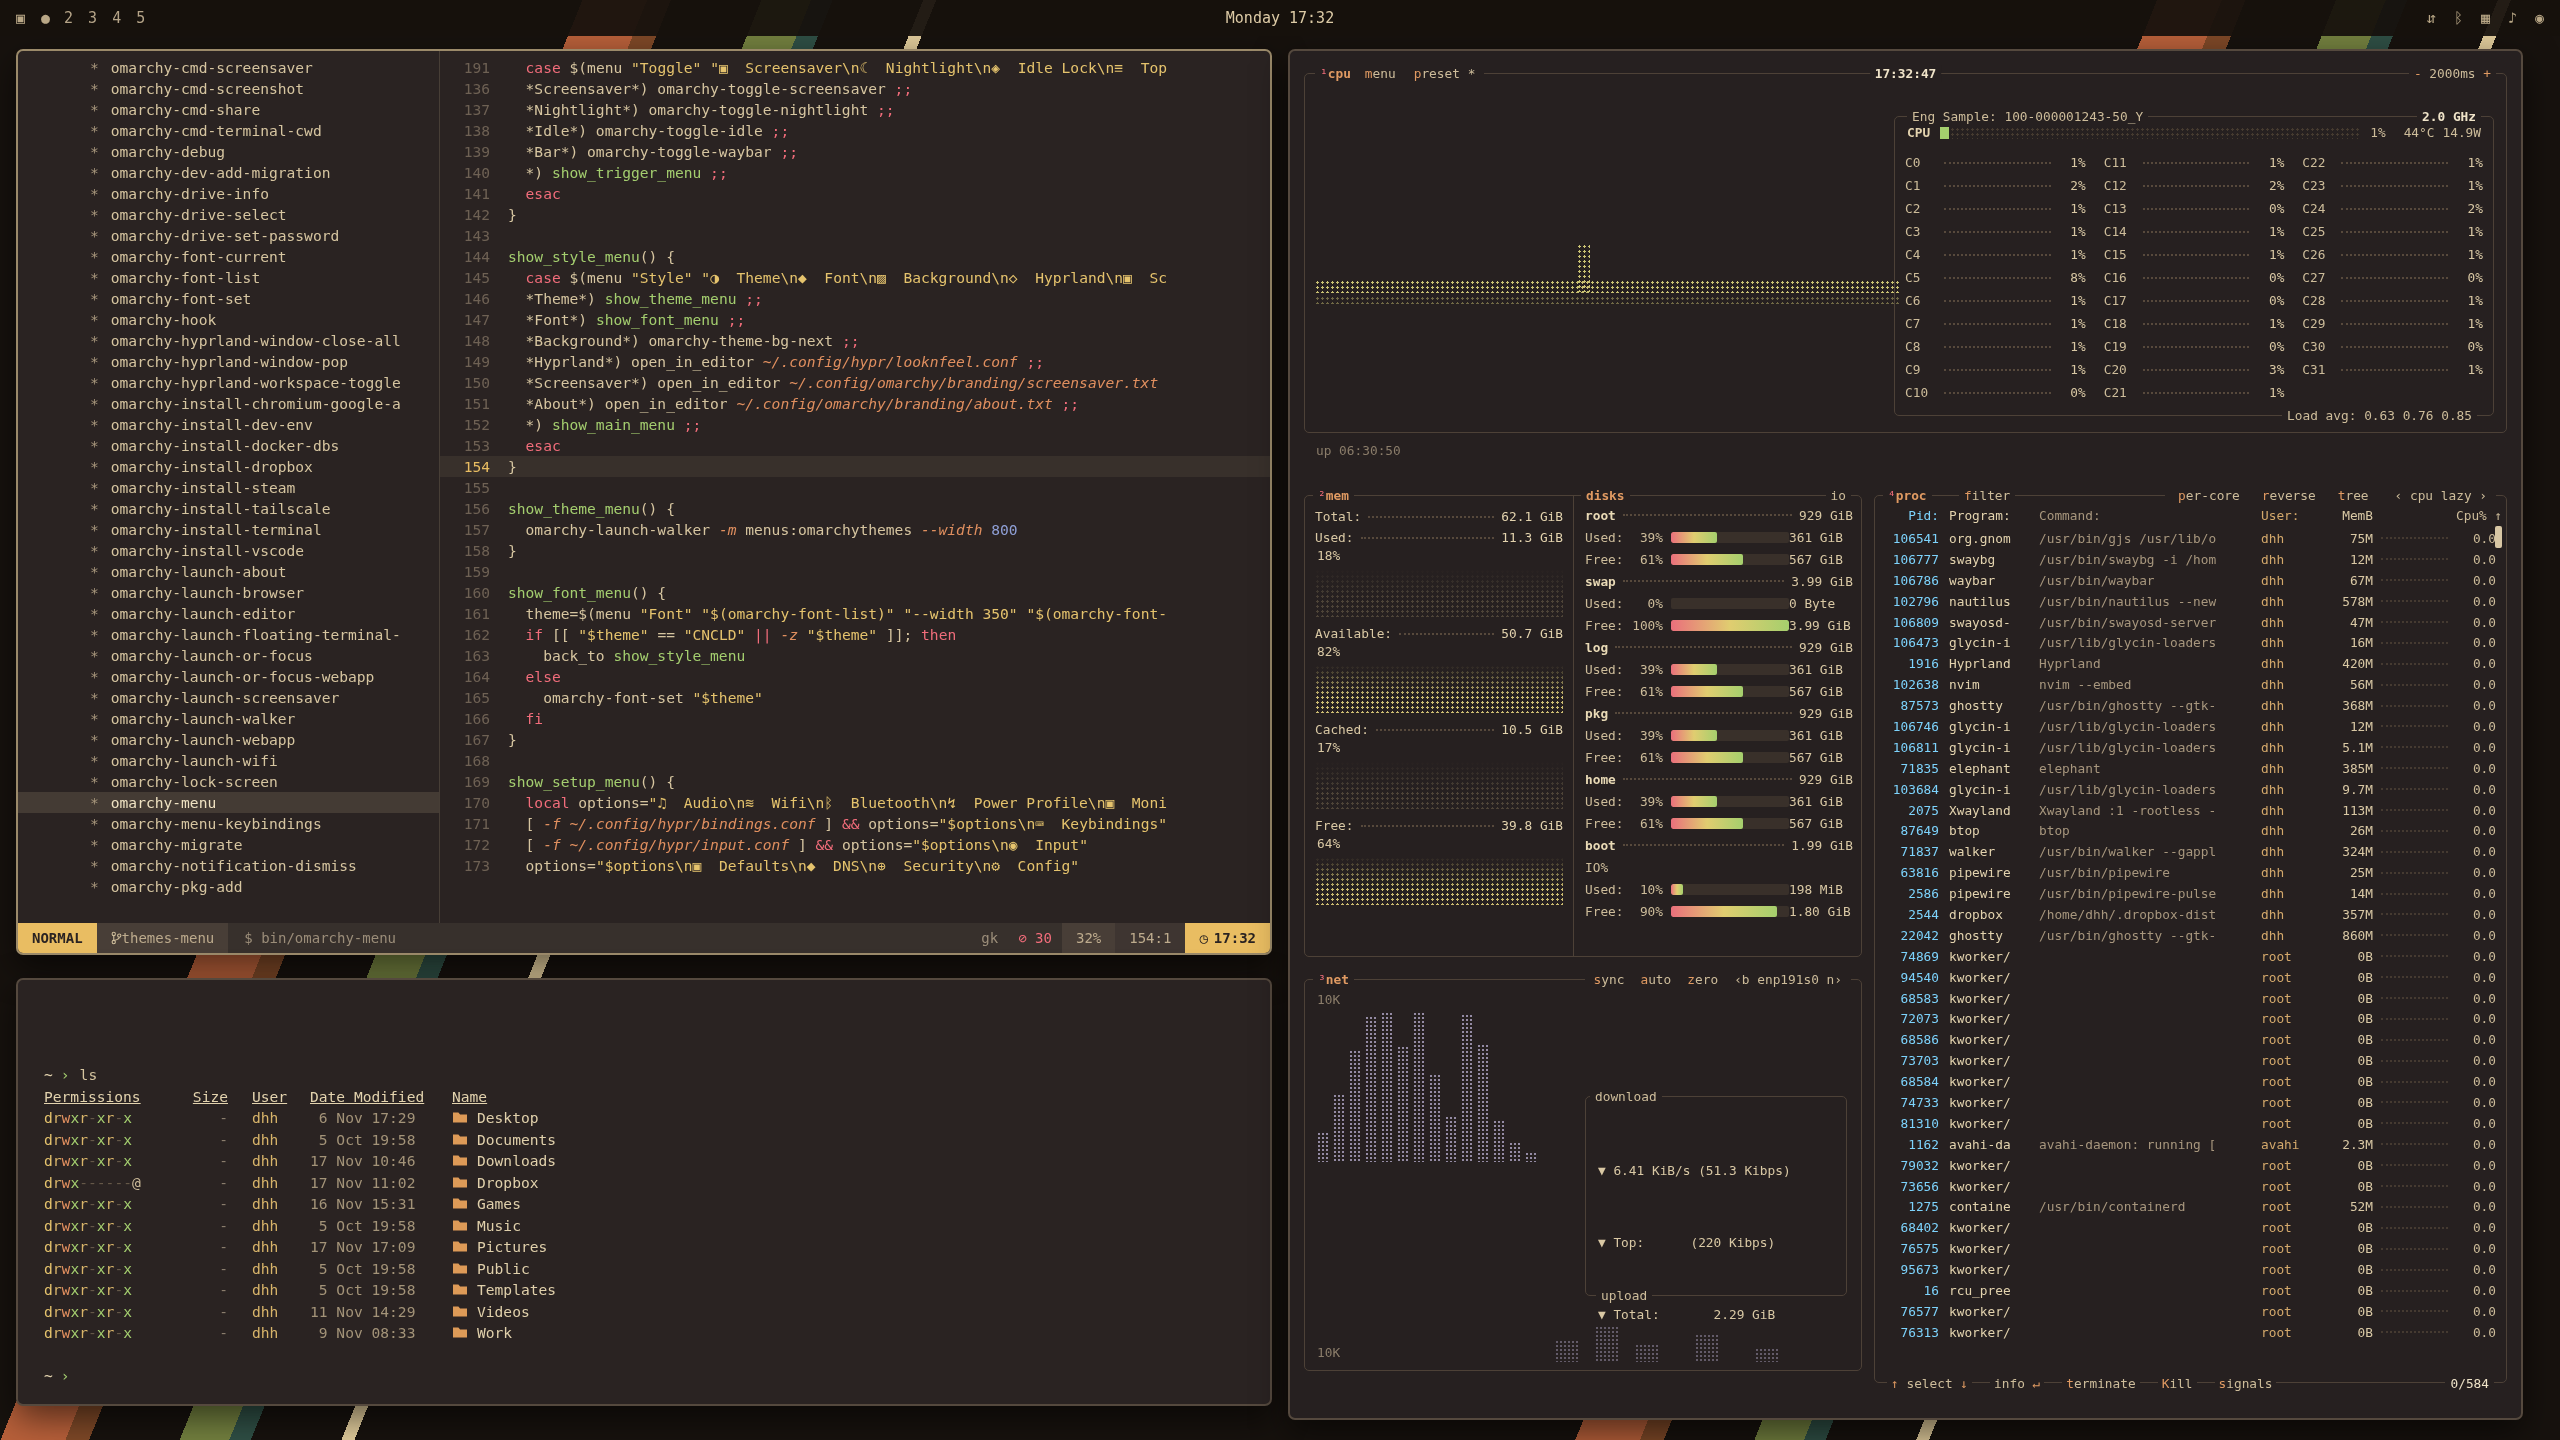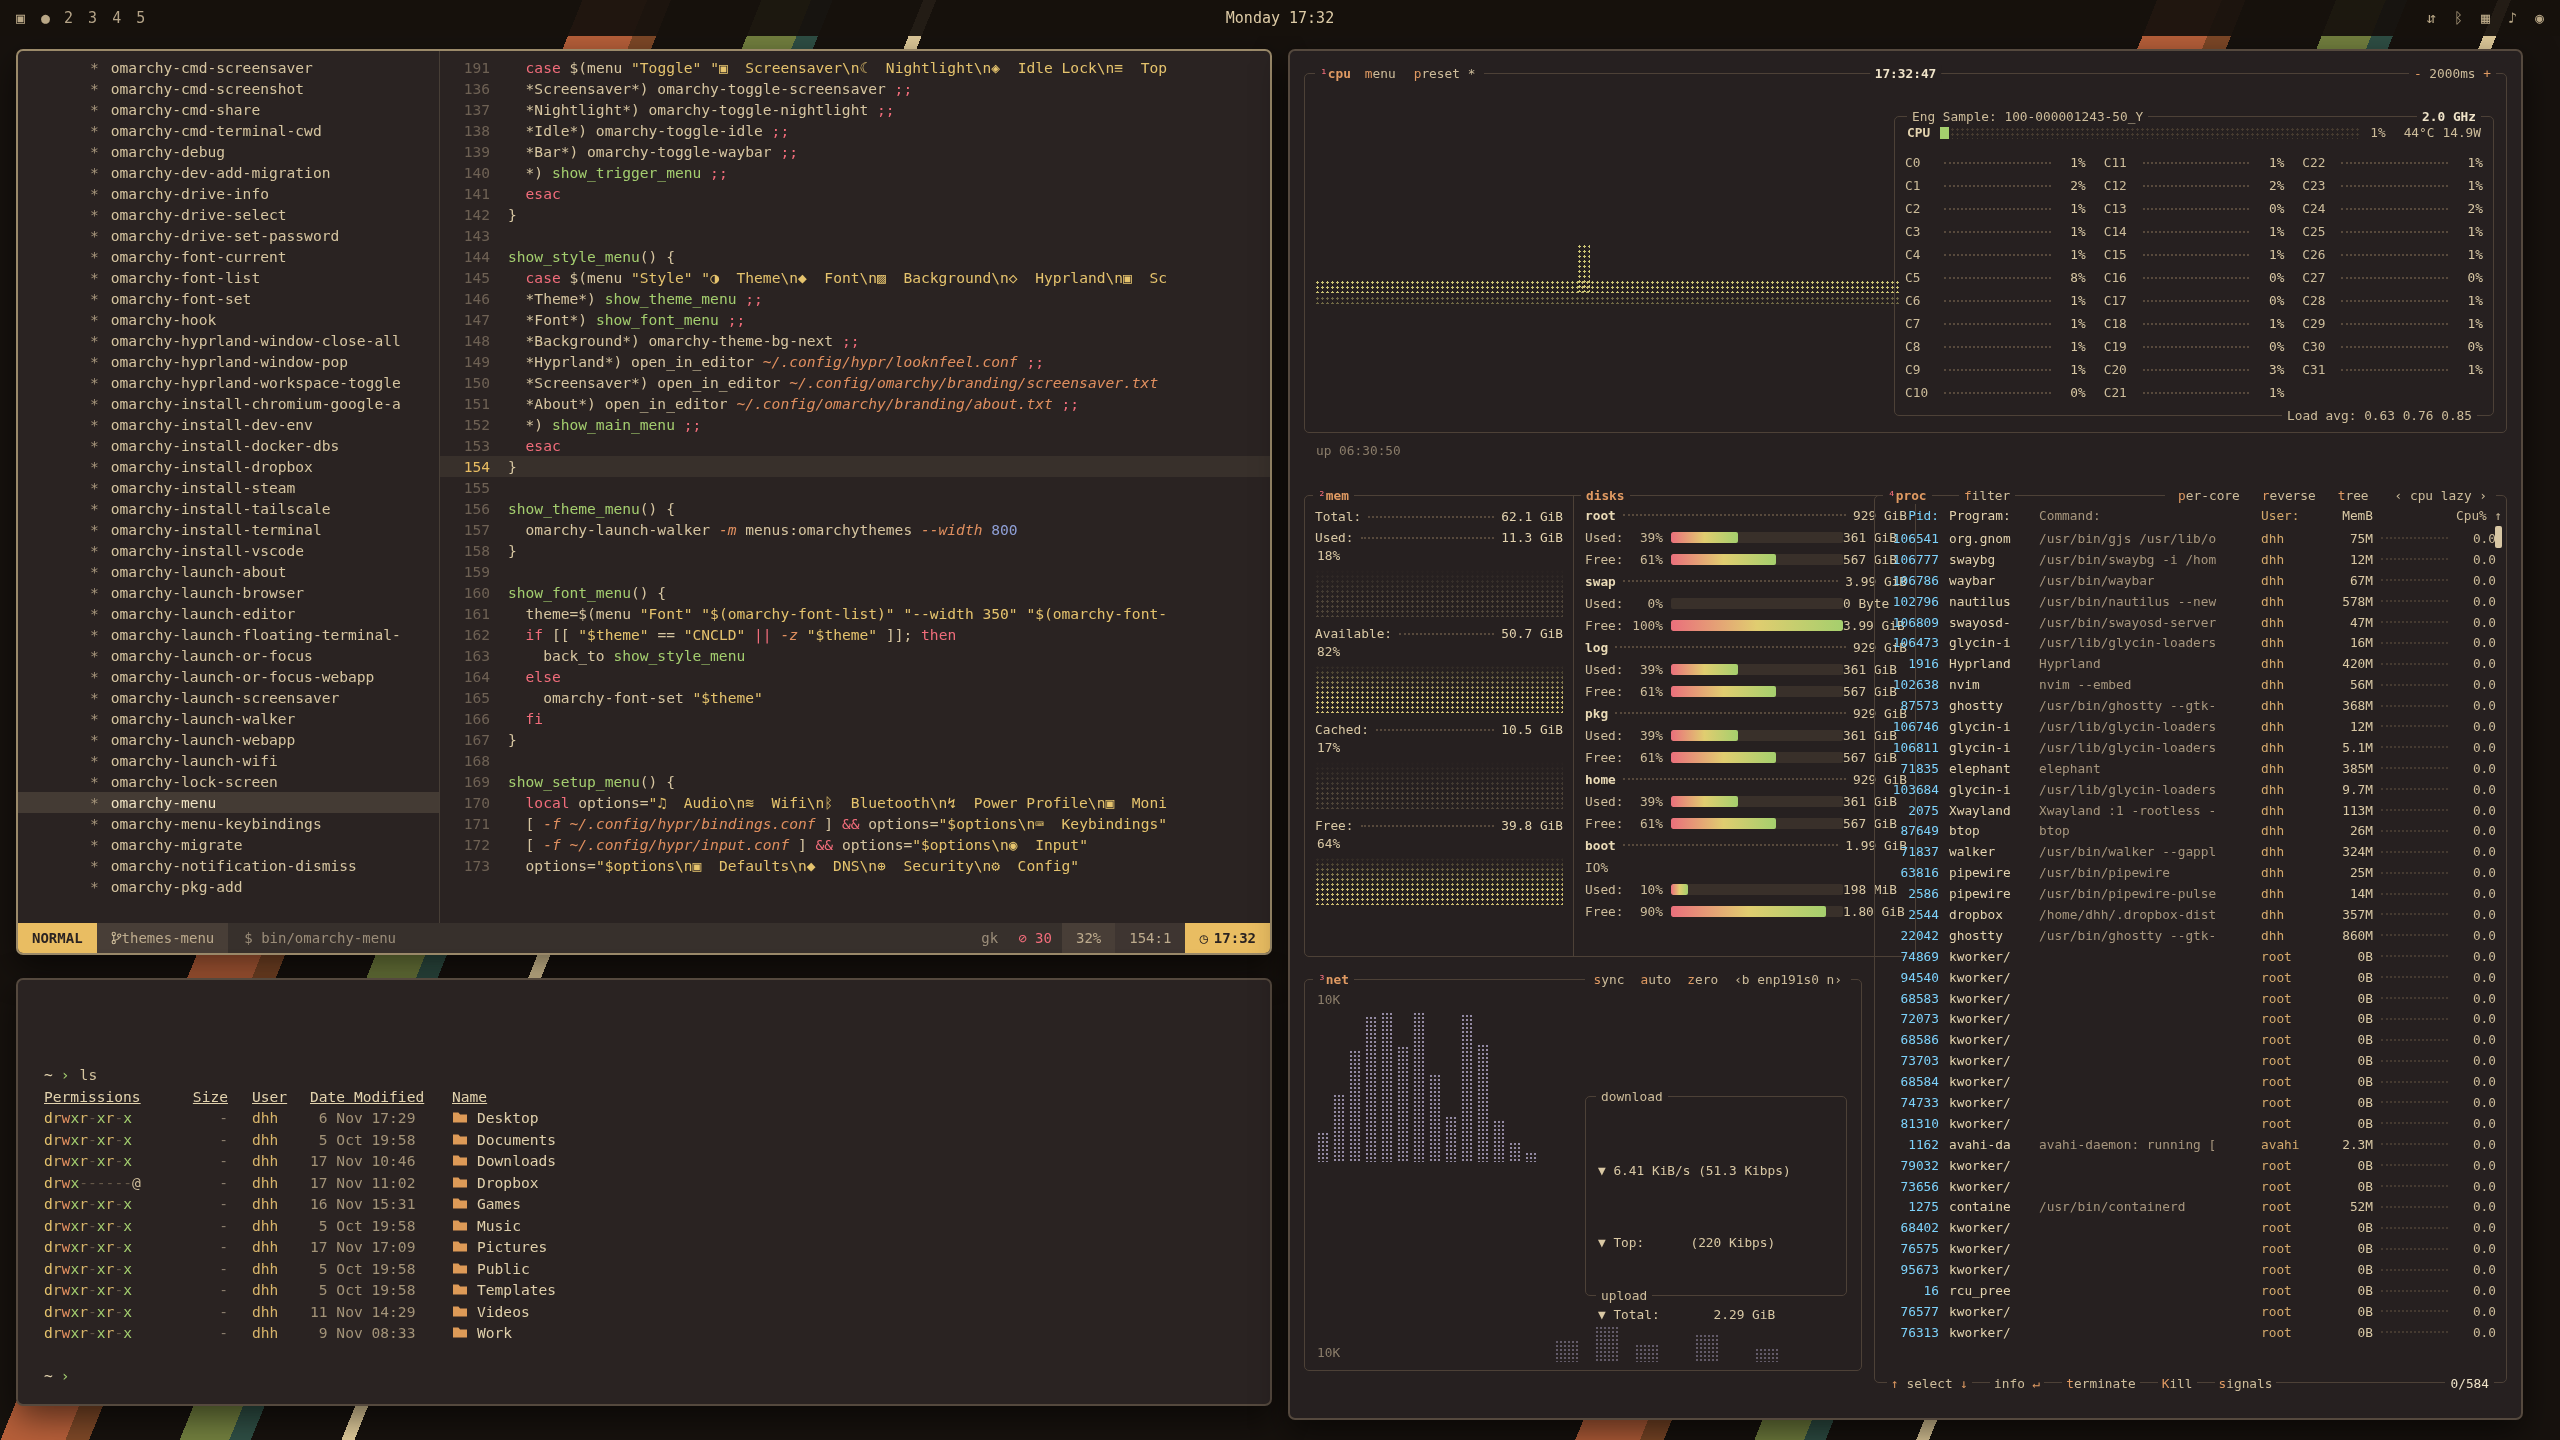--- a/index.html
+++ b/index.html
@@ -82,21 +82,21 @@
 #cpu-cores{position:absolute;left:10px;right:10px;top:34px;bottom:24px;display:flex;gap:18px}
 .core-col{flex:1}
 .corerow{display:flex;height:23px;align-items:center;white-space:pre}
 .cname{width:32px;color:#cdbc9a}.cpct{width:28px;text-align:right;color:#d9c8a4}
 #load-avg{right:16px}
 .dots{background-image:radial-gradient(#c9c172 1.3px,transparent 1.4px);background-size:5px 5px;position:absolute}
 #cpu-g1{left:10px;top:206px;width:585px;height:13px}
 #cpu-g2{left:10px;top:222px;width:585px;height:8px;opacity:.45}
 #cpu-spike{left:272px;top:170px;width:13px;height:48px}
 #uptime{position:absolute;left:26px;top:392px;color:#8b7d6a}
-#memdisk-box{left:14px;top:444px;width:612px;height:462px}
+#memdisk-box{left:14px;top:444px;width:558px;height:462px}
 .md-div{position:absolute;left:268px;top:0;bottom:0;border-left:1px solid #4d4137}
 #mem-col{position:absolute;left:10px;top:10px;width:248px;bottom:6px;overflow:hidden}
 #disk-col{position:absolute;left:280px;right:8px;top:8px;bottom:4px;overflow:hidden}
 .mrow{display:flex;white-space:pre;height:21px;align-items:center}
 .m-lbl{color:#d9c8a4}.m-val{color:#e3d3ae}
 .m-pct{height:19px;color:#d9c8a4;padding-left:2px}
 .m-graph{height:48px;margin:2px 0 6px;background-image:radial-gradient(#cdbd72 1.3px,transparent 1.4px);background-size:5px 5px;
 -webkit-mask-image:linear-gradient(transparent,#000 65%);mask-image:linear-gradient(transparent,#000 65%)}
 .m-graph.dim{background-image:radial-gradient(#4e4438 1.3px,transparent 1.4px)}
 .drow{display:flex;height:22px;align-items:center;white-space:pre}
@@ -454,21 +454,21 @@
       <div id="net-lower">
           <div class="nbar" style="left: 10px; width: 24px; height: 22px;"></div>
           <div class="nbar" style="left: 50px; width: 24px; height: 36px;"></div>
           <div class="nbar" style="left: 90px; width: 24px; height: 18px;"></div>
           <div class="nbar" style="left: 150px; width: 24px; height: 28px;"></div>
           <div class="nbar" style="left: 210px; width: 24px; height: 14px;"></div>
         </div>
       <div id="net-scale-t">10K</div>
       <div id="net-scale-b">10K</div>
       <div id="net-panel">
-        <div class="blab" style="left:10px">download</div>
+        <div class="blab" style="left:4px">download</div>
         <div class="np-lines">
           <div>▼ 6.41 KiB/s (51.3 Kibps)</div>
           <div>▼ Top:      (220 Kibps)</div>
           <div>▼ Total:       2.29 GiB</div>
           <div class="np-gap"></div>
           
           
           
         </div>
         <div class="blab-b" style="left:10px">upload</div>

